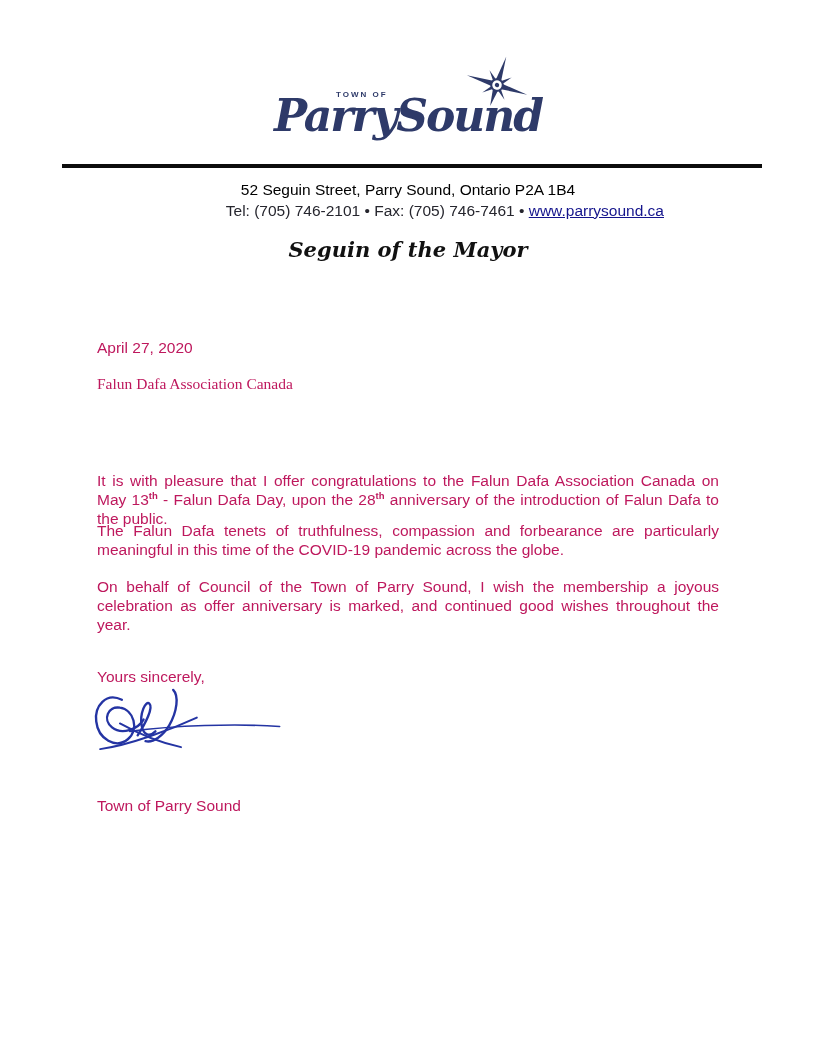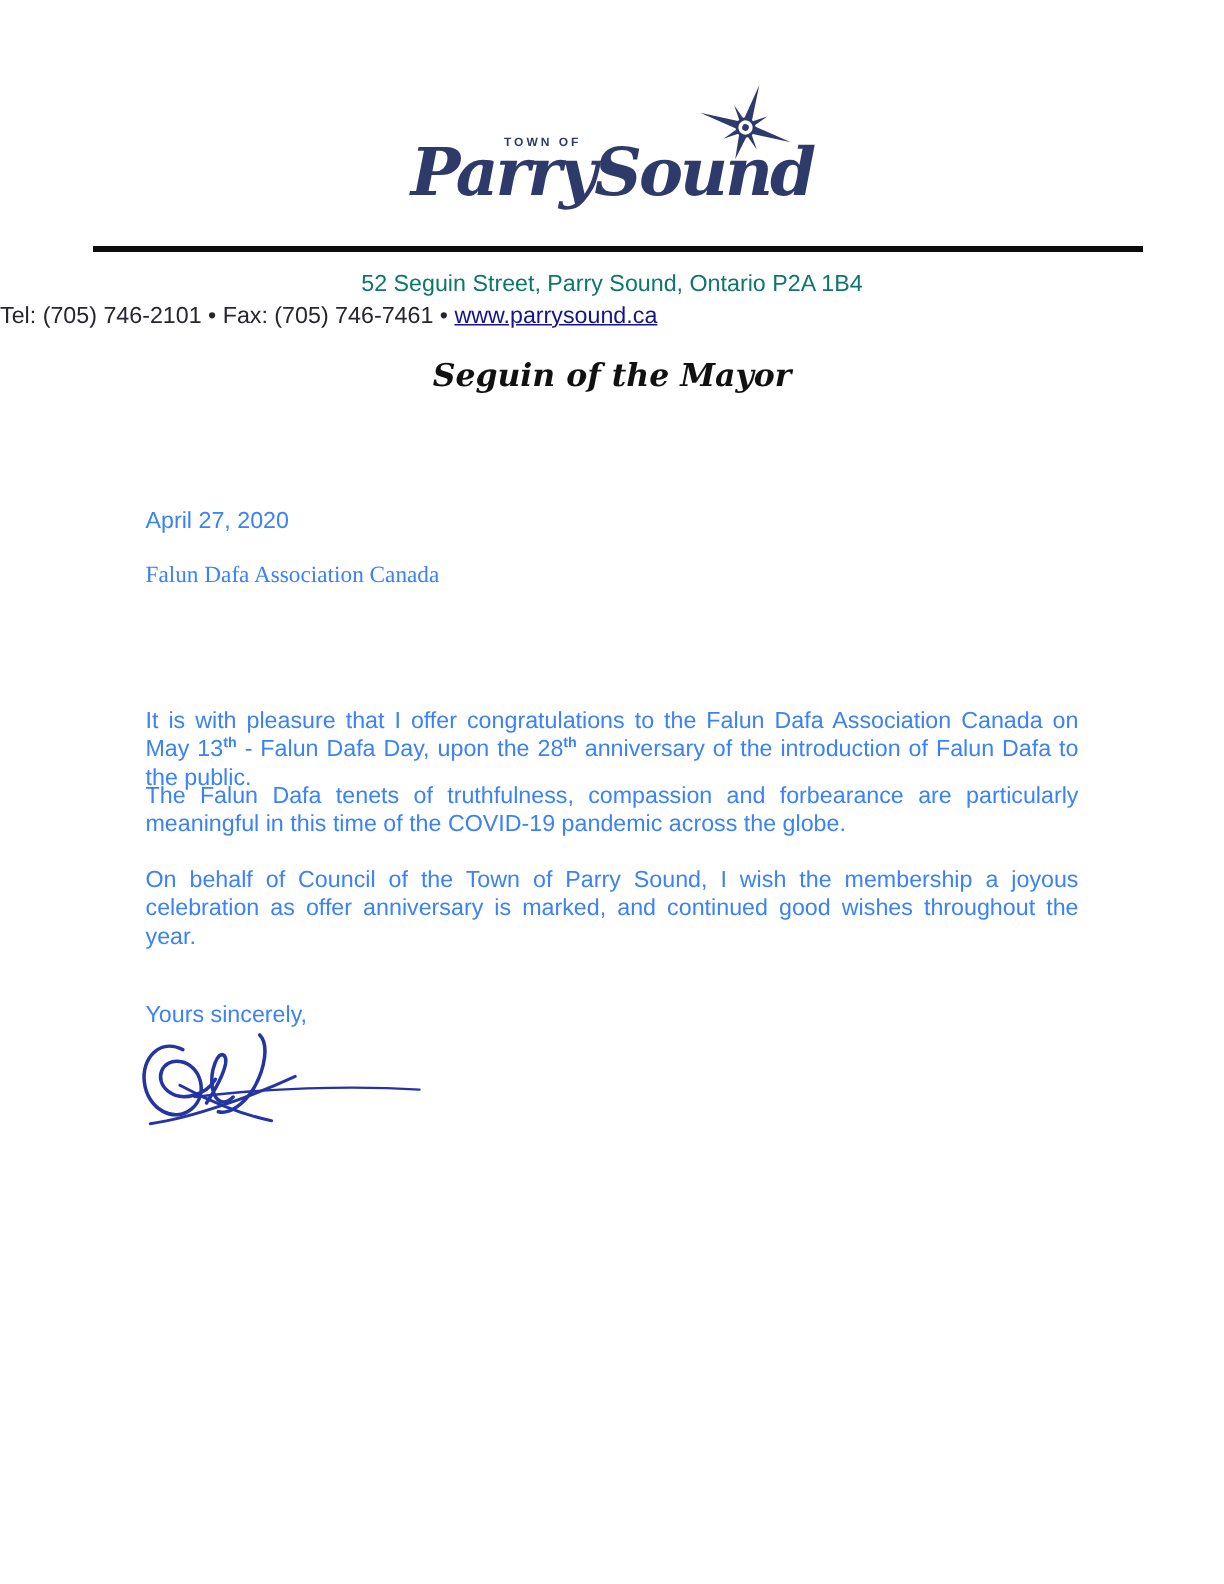--- a/index.html
+++ b/index.html
@@ -48,26 +48,26 @@
     position:absolute;
     top:164px;left:62px;
     width:700px;height:4px;
     background:#0c0c0c;
   }
   .addr1{
     position:absolute;
     top:181px;left:0;width:816px;
     text-align:center;
     font-size:15.5px;
-    color:#0f766e;
+    color:#000000;
   }
   .addr2{
     position:absolute;
     top:202px;left:0;width:664px;
-    text-align:left;
+    text-align:right;
     font-size:15.5px;
     color:#26262e;
   }
   .addr2 a{
     color:#14148c;
     text-decoration:underline;
     cursor:pointer;
   }
   .office-title{
     position:absolute;
@@ -78,21 +78,21 @@
     font-weight:600;
     font-size:21px;
     color:#111111;
   }
   
   .lt{
     position:absolute;
     left:97px;width:622px;
     font-size:15.5px;
     line-height:19px;
-    color:#3b82f6;
+    color:#be185d;
   }
   .just{text-align:justify;}
   .date{top:338px;}
   .recipient{top:374px;font-family:Liberation Serif, serif;}
   .p1{top:447px;margin-top:24px;}
   .p2{top:521px;}
   .p3{top:577px;}
   .closing{top:667px;}
   .name1{top:777px;}
   .name2{top:796px;}
@@ -160,14 +160,15 @@
         <path stroke-width="2.4" d="M36,14 C20,6 8,20 10,36 C12,54 30,64 42,54 C54,44 48,24 34,22 C22,20 16,34 26,42 C36,50 52,44 58,34"></path>
         <path stroke-width="2.4" d="M52,50 C60,38 68,22 64,18 C60,14 54,28 56,40 C58,50 64,52 70,46"></path>
         <path stroke-width="2.4" d="M88,4 C94,10 92,26 84,40 C78,50 68,58 60,56"></path>
         <path stroke-width="1.6" d="M44,46 C90,40 150,38 196,41"></path>
         <path stroke-width="2" d="M14,64 C44,60 86,44 112,32"></path>
         <path stroke-width="2" d="M96,62 C76,58 52,48 34,38"></path>
       </g>
     </svg>
   </span>
 
+  <div class="lt name2">Town of Parry Sound</div>
 
 </div>
 
 </body></html>

